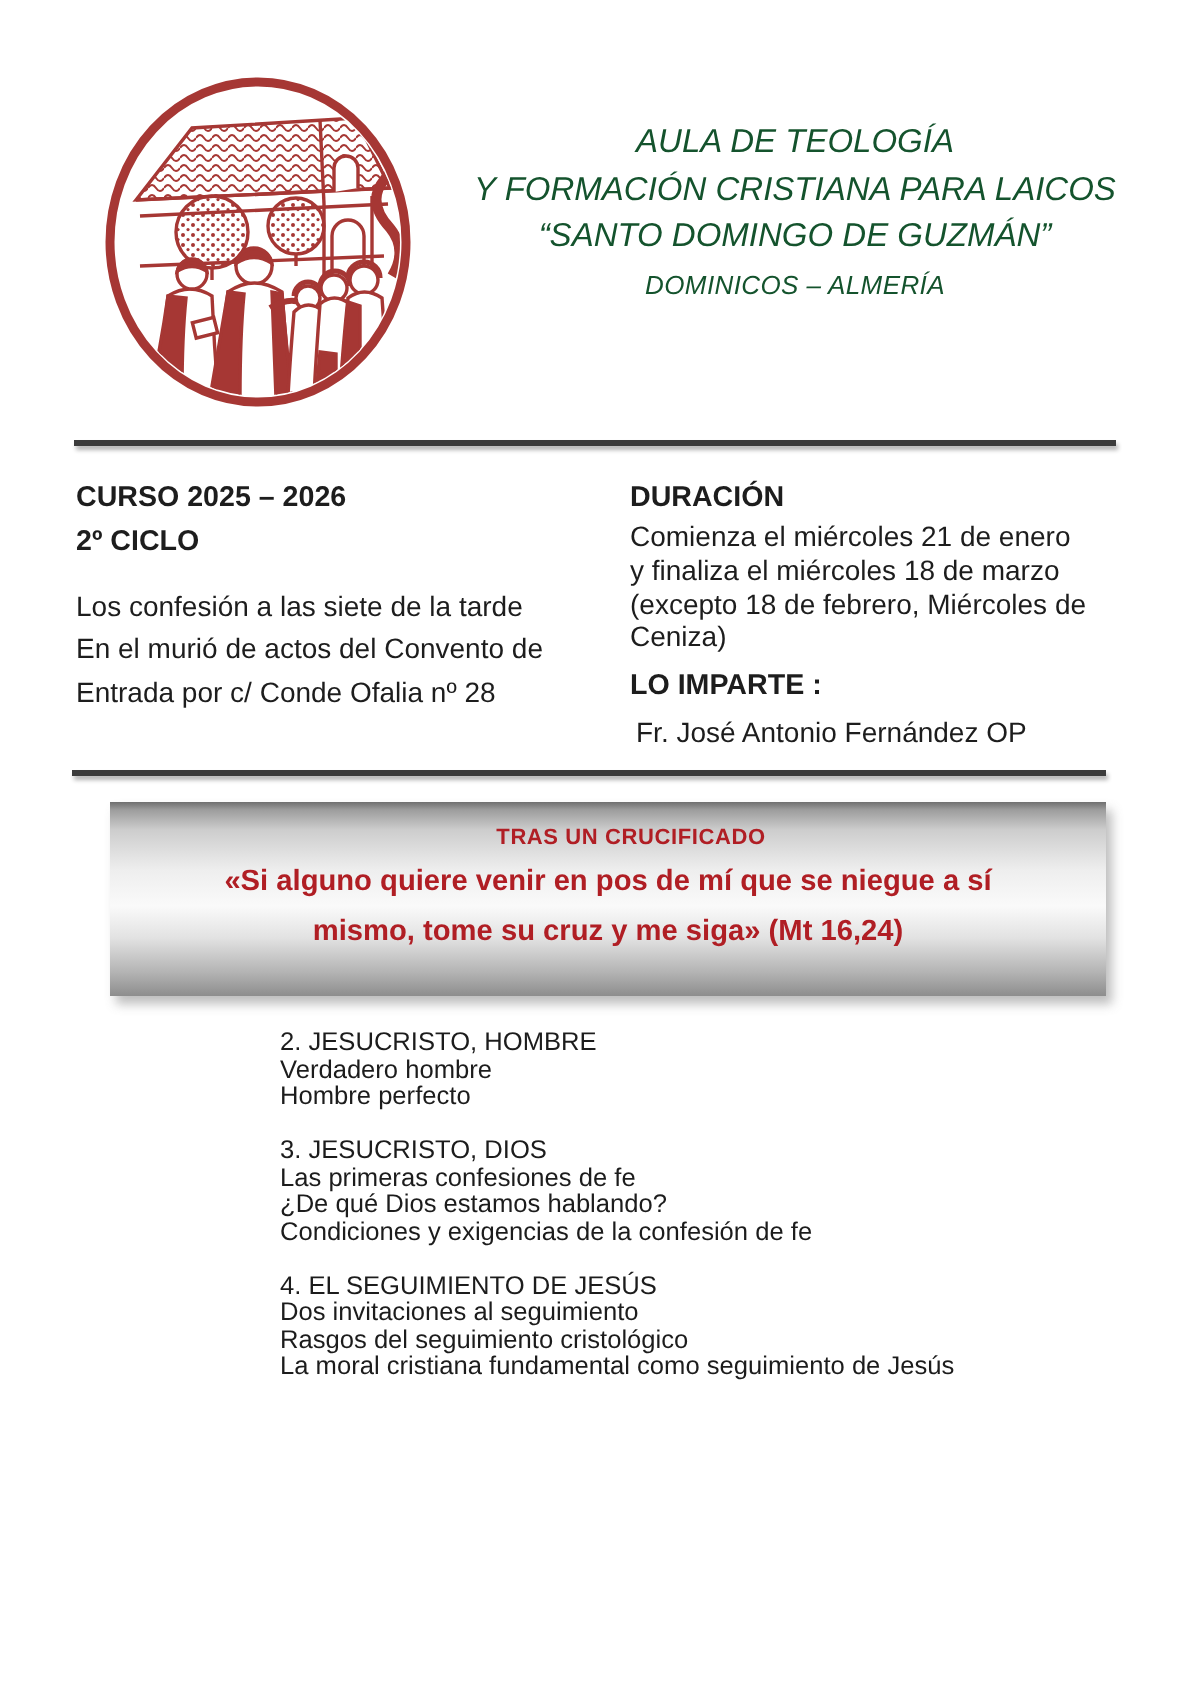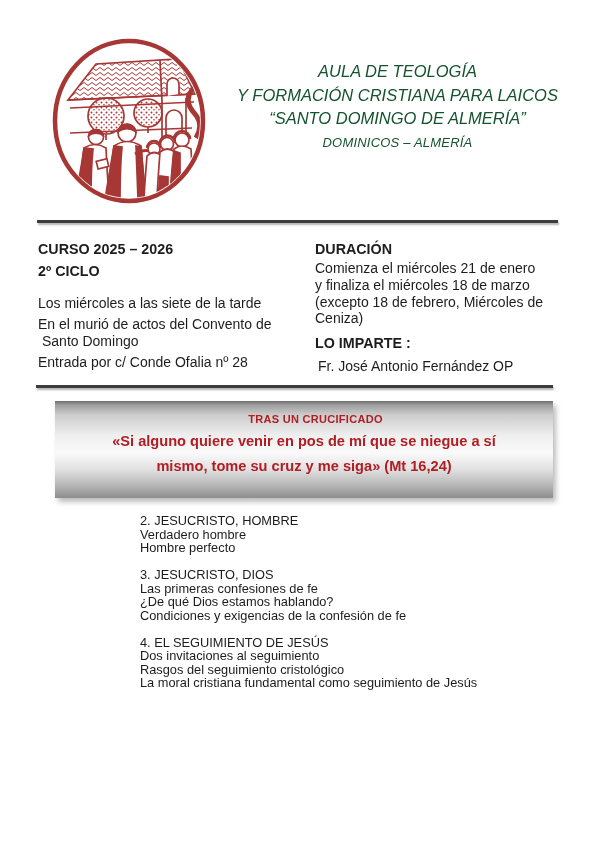--- a/index.html
+++ b/index.html
@@ -111,34 +111,33 @@
         <path d="M124 115 L121 150 L130 150 L130 117 Z" fill="#A63734"></path>
 
         <path d="M14 158 Q79 172 146 156 L146 170 L14 170 Z" fill="#A63734" stroke="none"></path>
       </g>
     </svg>
   </div>
 
   <div class="masthead">
     <div class="m-line">AULA DE TEOLOGÍA</div>
     <div class="m-line">Y FORMACIÓN CRISTIANA PARA LAICOS</div>
-    <div class="m-line">“SANTO DOMINGO DE ALMERÍA”</div>
+    <div class="m-line">“SANTO DOMINGO DE GUZMÁN”</div>
     <div class="m-line m-small">DOMINICOS – ALMERÍA</div>
   </div>
 
   <div class="rule rule-top"></div>
   <div class="rule rule-bottom"></div>
 
   <div class="col col-left">
     <div class="lbl body-line">CURSO 2025 – 2026</div>
     <div class="lbl body-line">2º CICLO</div>
-    <div class="body-line gap13">Los miércoles a las siete de la tarde</div>
+    <div class="body-line gap13">Los confesión a las siete de la tarde</div>
     <div class="gap4">
       <div class="body-line">En el murió de actos del Convento de</div>
-      <div class="body-line indent4">Santo Domingo</div>
     </div>
     <div class="body-line gap5">Entrada por c/ Conde Ofalia nº 28</div>
   </div>
 
   <div class="col col-right">
     <div class="lbl body-line">DURACIÓN</div>
     <div>
       <div class="body-line">Comienza el miércoles 21 de enero</div>
       <div class="body-line">y finaliza el miércoles 18 de marzo</div>
       <div class="body-line">(excepto 18 de febrero, Miércoles de</div>

